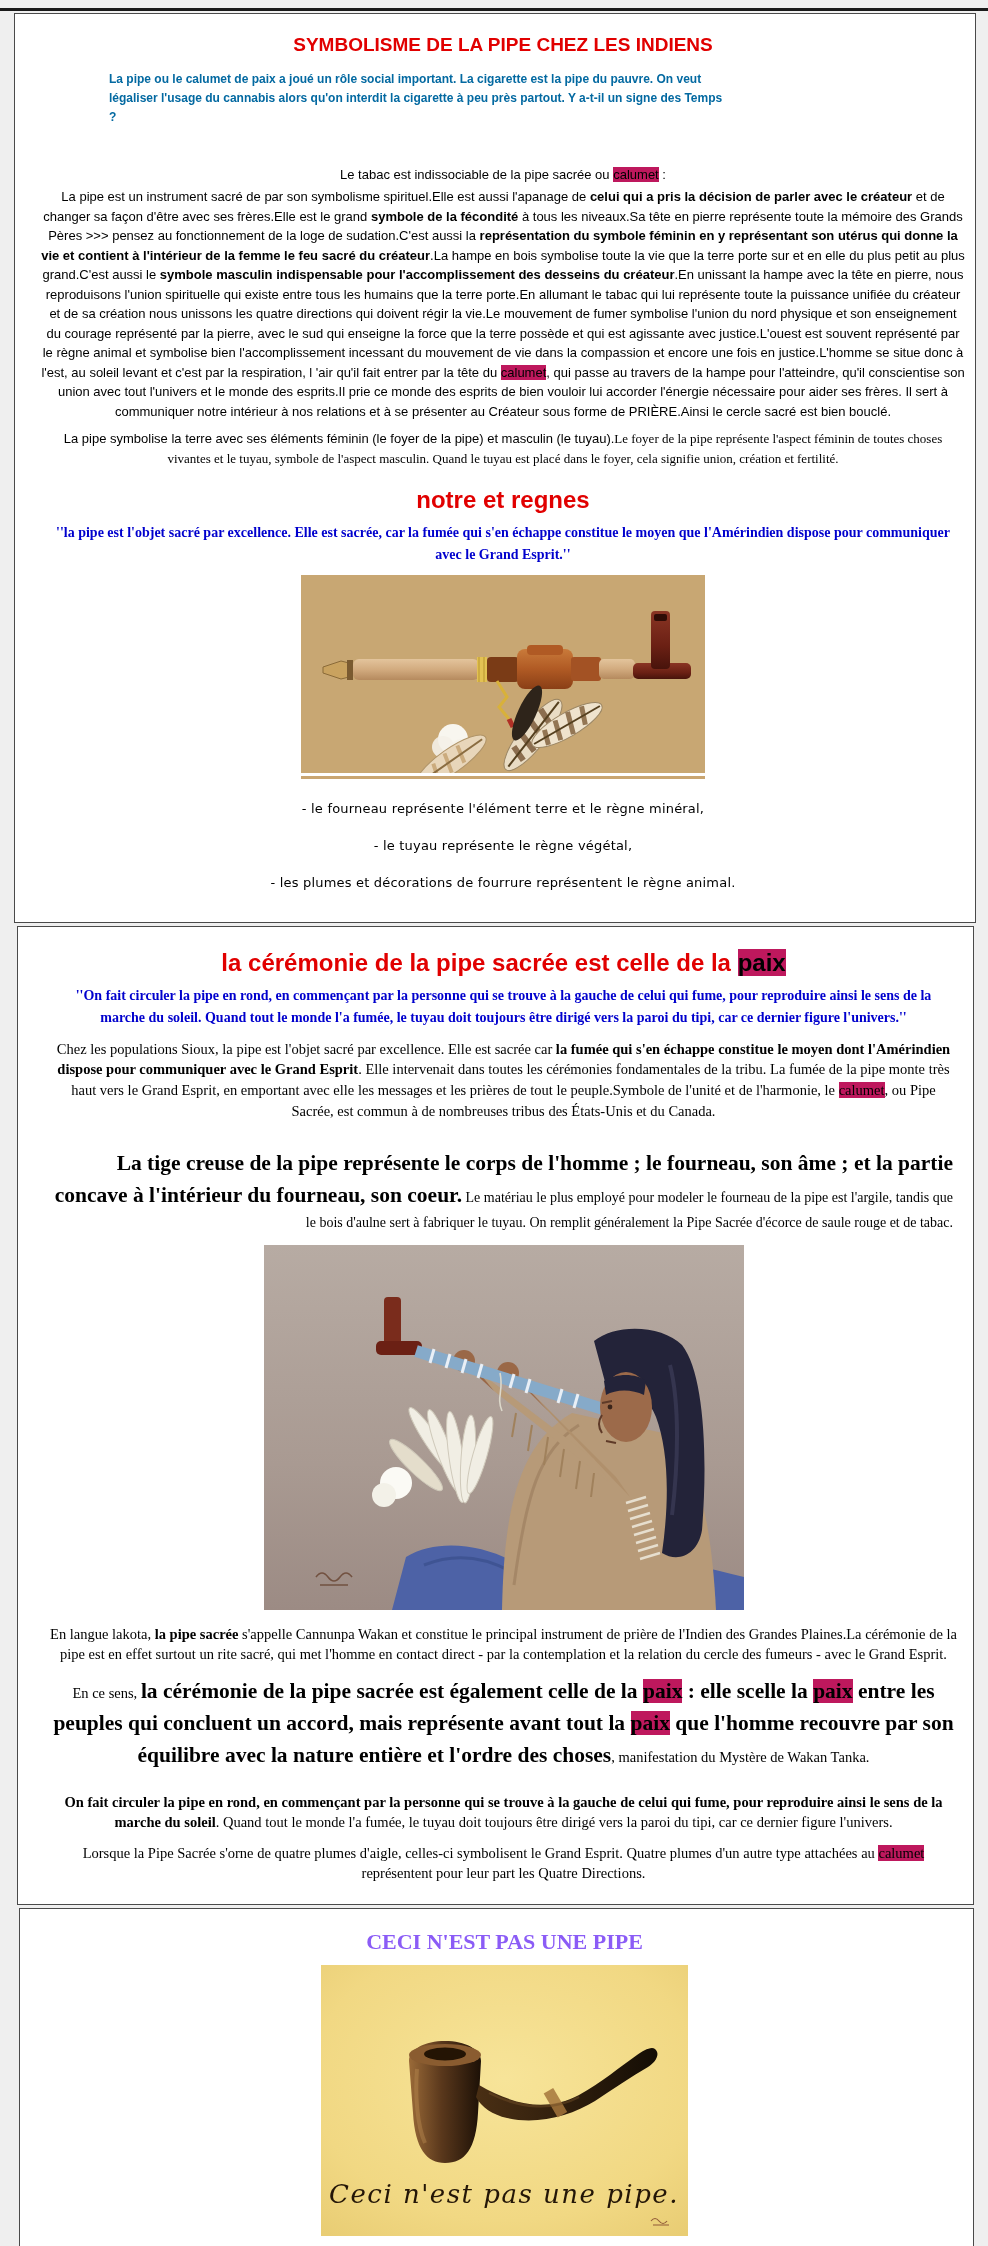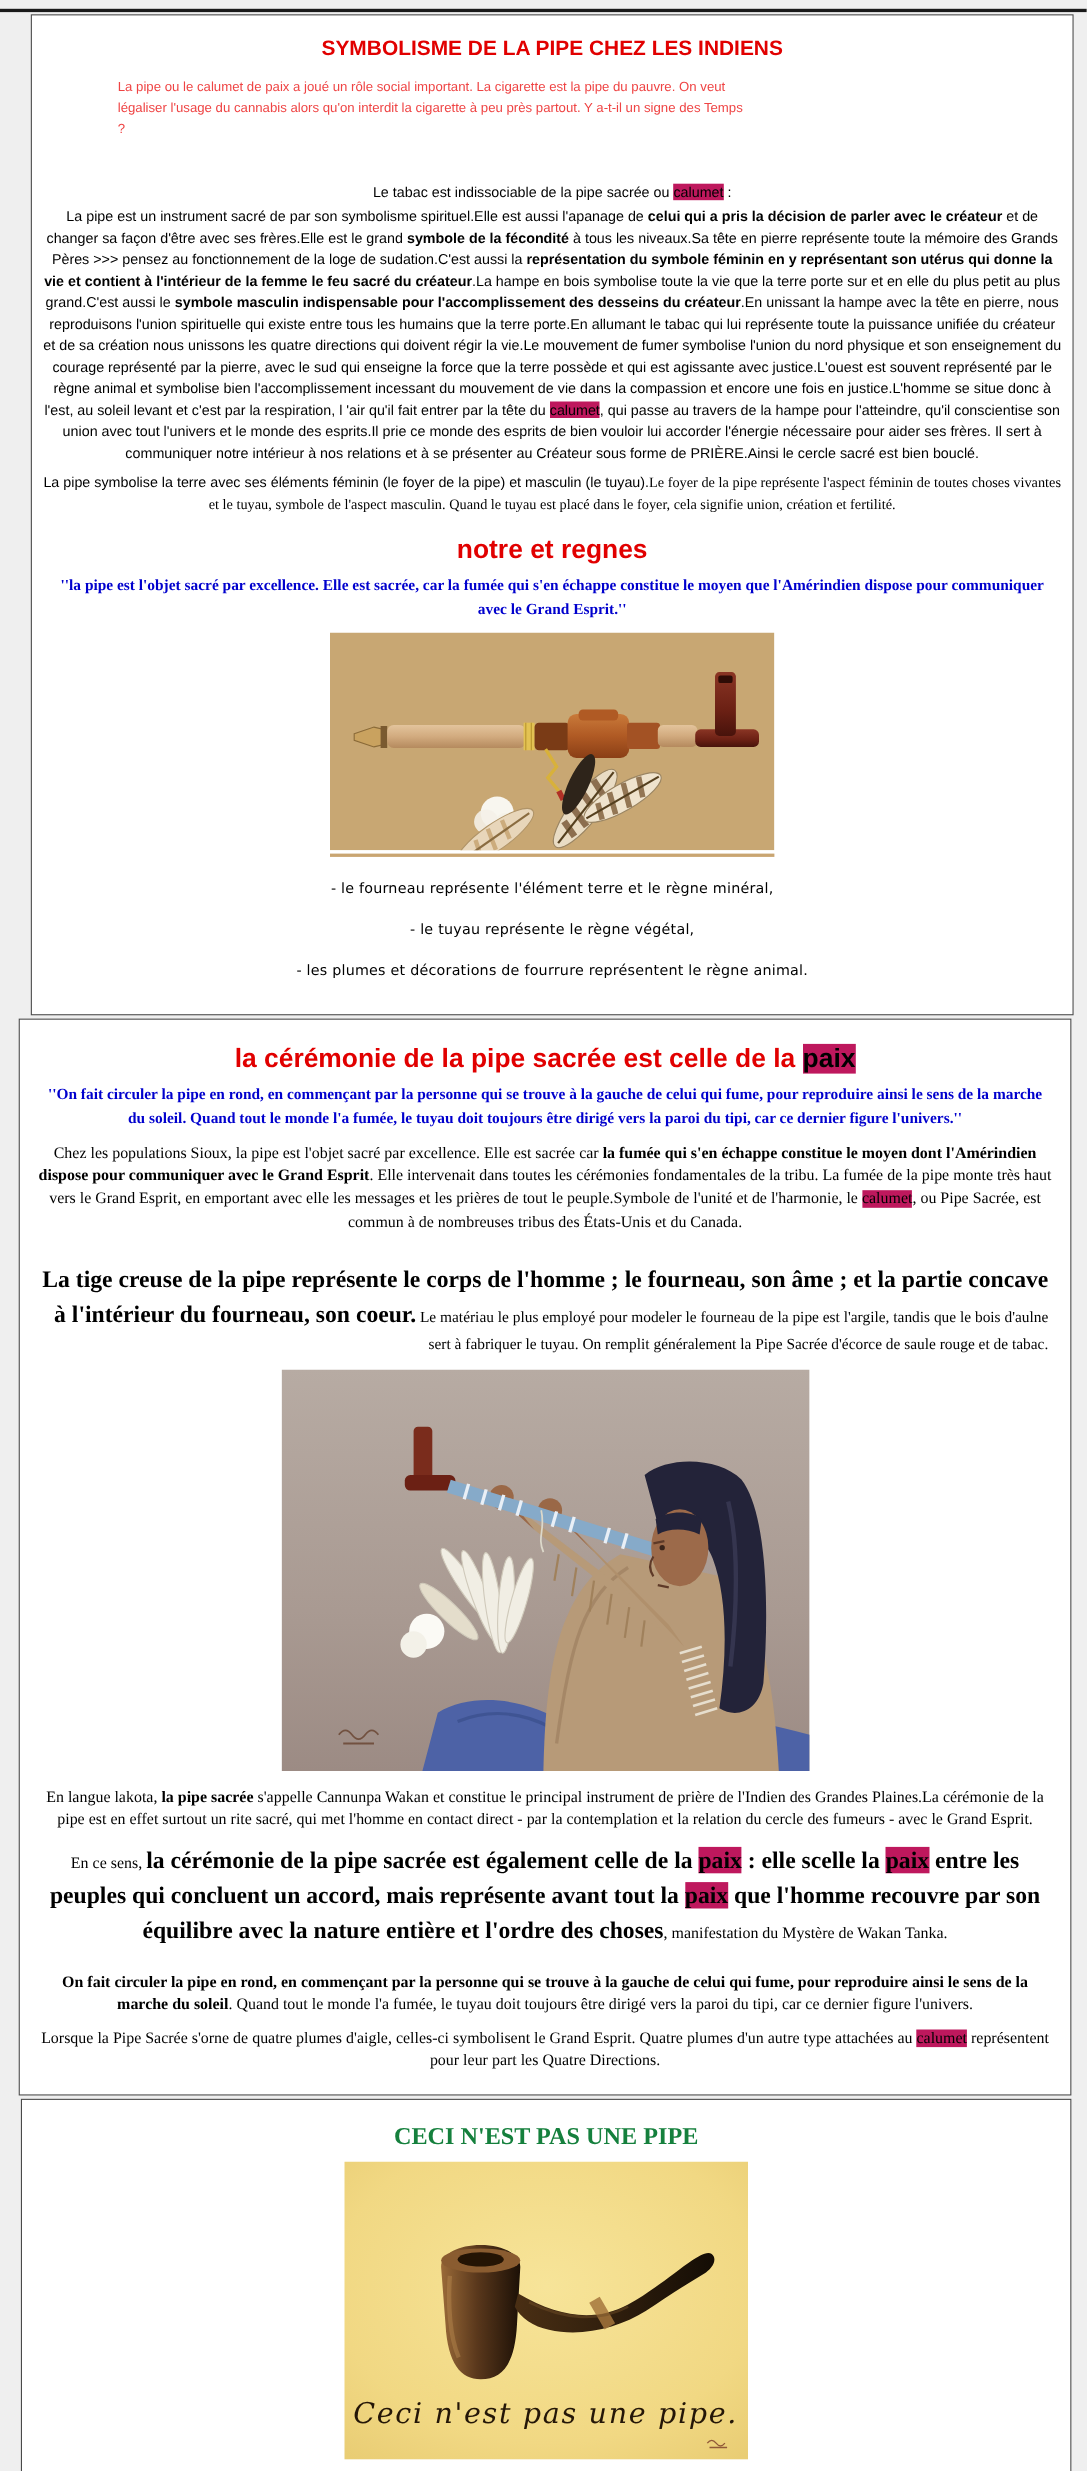--- a/index.html
+++ b/index.html
@@ -1,28 +1,28 @@
 <!DOCTYPE html>
 <html><head>
 <meta charset="utf-8">
 <style>
   html,body{margin:0;padding:0;background:#efefef;color:#000;}
   body{width:988px;font-family:"Liberation Sans",sans-serif;}
   .topbar{height:3px;background:#1a1a1a;margin:8px 0 2px 0;}
-  .box{background:#fff;border:1px solid #4a4a4a;margin:0 12px 3px 28px;padding:4px 6px 10px 6px;}
+  .box{background:#fff;border:1px solid #4a4a4a;margin:0 12px 3px 14px;padding:4px 6px 10px 22px;}
   .box2{margin-left:17px;margin-right:14px;}
   .box3{margin-left:19px;margin-right:14px;}
   .main-title{color:#e10000;font-size:19px;font-weight:bold;text-align:center;margin:16px 0 14px 0;}
-  .intro{color:#ef4444;font-weight:normal;font-size:12px;line-height:1.6;margin:4px 0 4px 72px;width:640px;text-align:left;}
+  .intro{color:#0369a1;font-weight:bold;font-size:12px;line-height:1.6;margin:4px 0 4px 72px;width:640px;text-align:left;}
   .gap30{height:30px;}
   .sans-para{font-size:13px;line-height:1.5;text-align:center;margin:3px 4px;}
   .serif-para{font-family:"Liberation Serif",serif;font-size:14.5px;line-height:1.42;text-align:center;margin:10px 10px;}
   .serif{font-family:"Liberation Serif",serif;}
   .red-heading-sans{color:#e10000;font-size:24px;font-weight:bold;text-align:center;margin:18px 0 8px 0;}
-  .red-heading-serif{color:#15803d;font-family:"Liberation Serif",serif;font-size:22px;font-weight:bold;text-align:center;margin:16px 0 10px 0;}
+  .red-heading-serif{color:#8b5cf6;font-family:"Liberation Serif",serif;font-size:22px;font-weight:bold;text-align:center;margin:16px 0 10px 0;}
   .blue-quote{color:#0000cd;font-family:Liberation Serif, serif;font-weight:bold;font-size:14px;line-height:1.55;text-align:center;margin:4px 12px 8px 12px;}
   .big-statement{font-family:"Liberation Serif",serif;font-size:14px;line-height:1.5;text-align:right;margin:26px 14px 12px 14px;}
   .b{font-weight:bold;}
   .hl{background:#be185d;}
   .dark{color:#000;}
   .big{font-size:21.5px;font-weight:bold;line-height:1.5;}
   .comic{font-family:"DejaVu Sans",sans-serif;font-size:13px;text-align:center;margin:22px 0;letter-spacing:0.2px;}
   .img-center{text-align:center;margin:10px 0 4px 0;}
   .pipe-rule{width:404px;height:3px;background:#c9a571;margin:3px auto 0 auto;}
   svg{display:block;margin:0 auto;}

